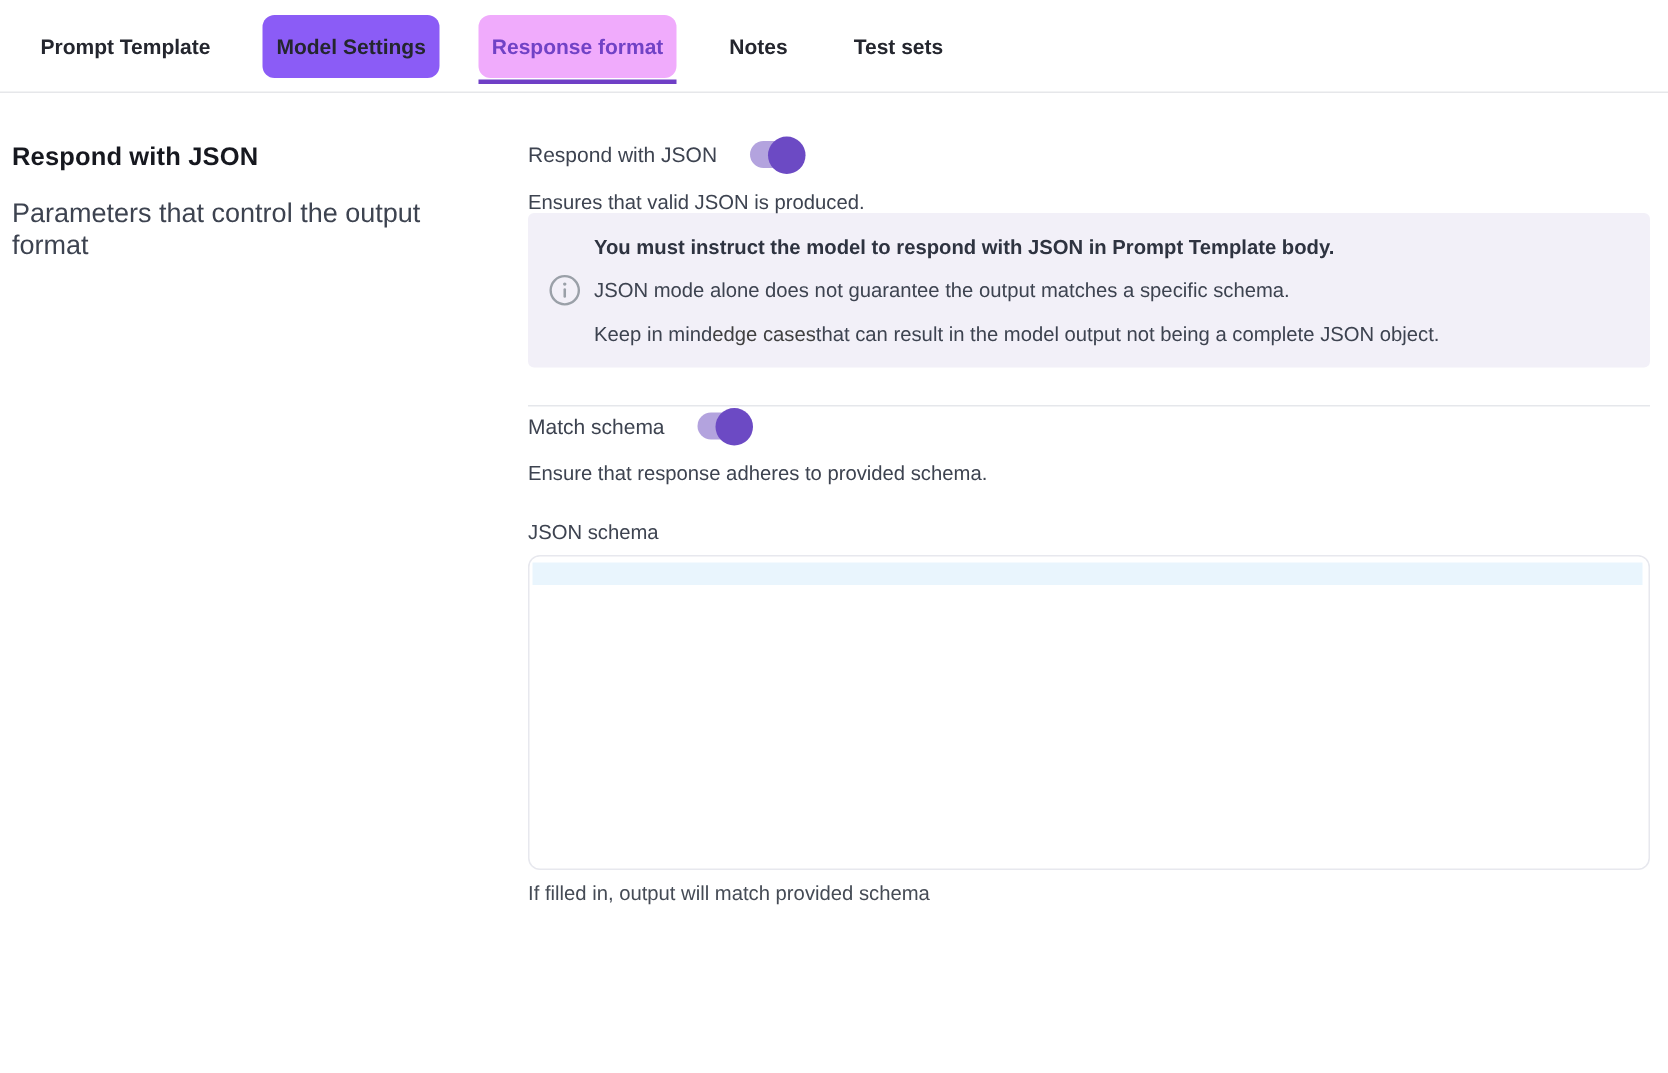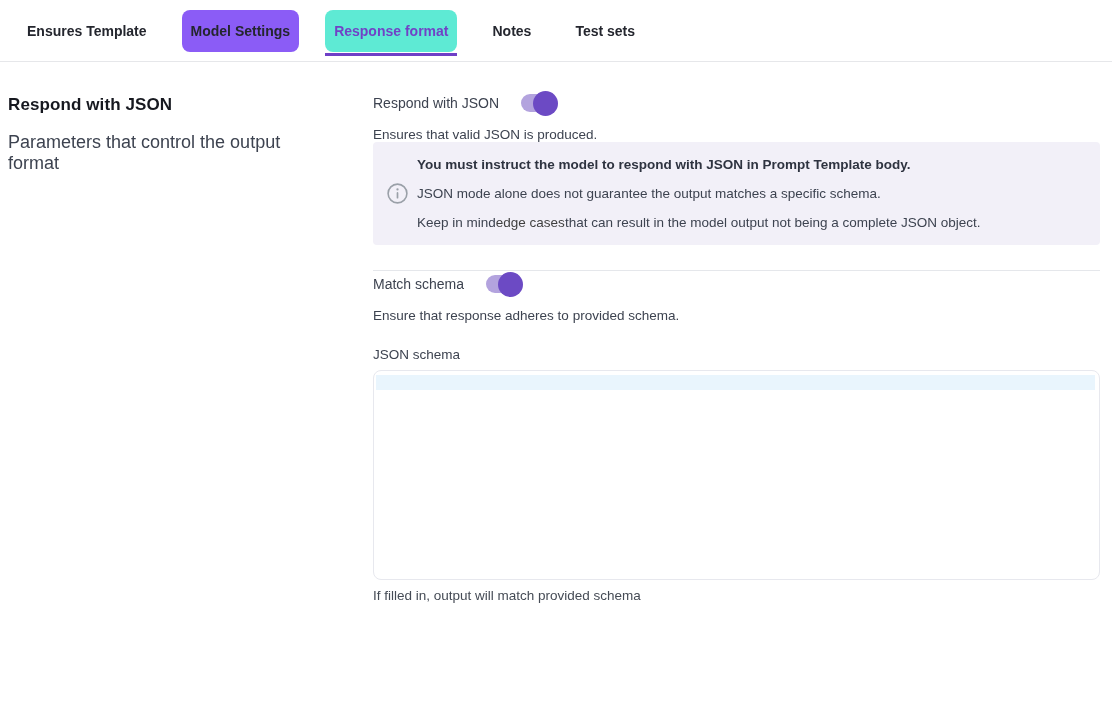--- a/index.html
+++ b/index.html
@@ -19,32 +19,32 @@
     position: relative;
     font-size: 14px;
     font-weight: 700;
     color: #24262e;
     padding: 13px 9px;
     border-radius: 8px;
     cursor: pointer;
     white-space: nowrap;
   }
   .tab.hovered { background: #8b5cf6; }
-  .tab.active { color: #7142c6; background: #5eead4; }
+  .tab.active { color: #7142c6; background: #f0abfc; }
   .tab.active::after {
     content: "";
     position: absolute;
     left: 0; right: 0;
     bottom: -4px;
     height: 3px;
     background: #6f3fc6;
   }
 
   
-  .content { display: flex; align-items: flex-start; gap: 21px; }
+  .content { display: flex; align-items: flex-start; }
   .left-col {
     width: 352px;
     flex: 0 0 352px;
     padding: 33px 20px 0 8px;
   }
   .left-col h2 {
     font-size: 17px;
     font-weight: 700;
     color: #16181f;
     letter-spacing: 0.1px;
@@ -118,21 +118,21 @@
     cursor: text;
   }
   .active-line { height: 15px; background: #e9f5fd; }
 
   .helper { margin-top: 8px; font-size: 13.5px; color: #454b55; }
 </style>
 </head>
 <body>
 
 <div class="tabbar">
-  <div class="tab">Ensures Template</div>
+  <div class="tab">Prompt Template</div>
   <div class="tab hovered">Model Settings</div>
   <div class="tab active">Response format</div>
   <div class="tab">Notes</div>
   <div class="tab">Test sets</div>
 </div>
 
 <div class="content">
 
   <aside class="left-col">
     <h2>Respond with JSON</h2>

